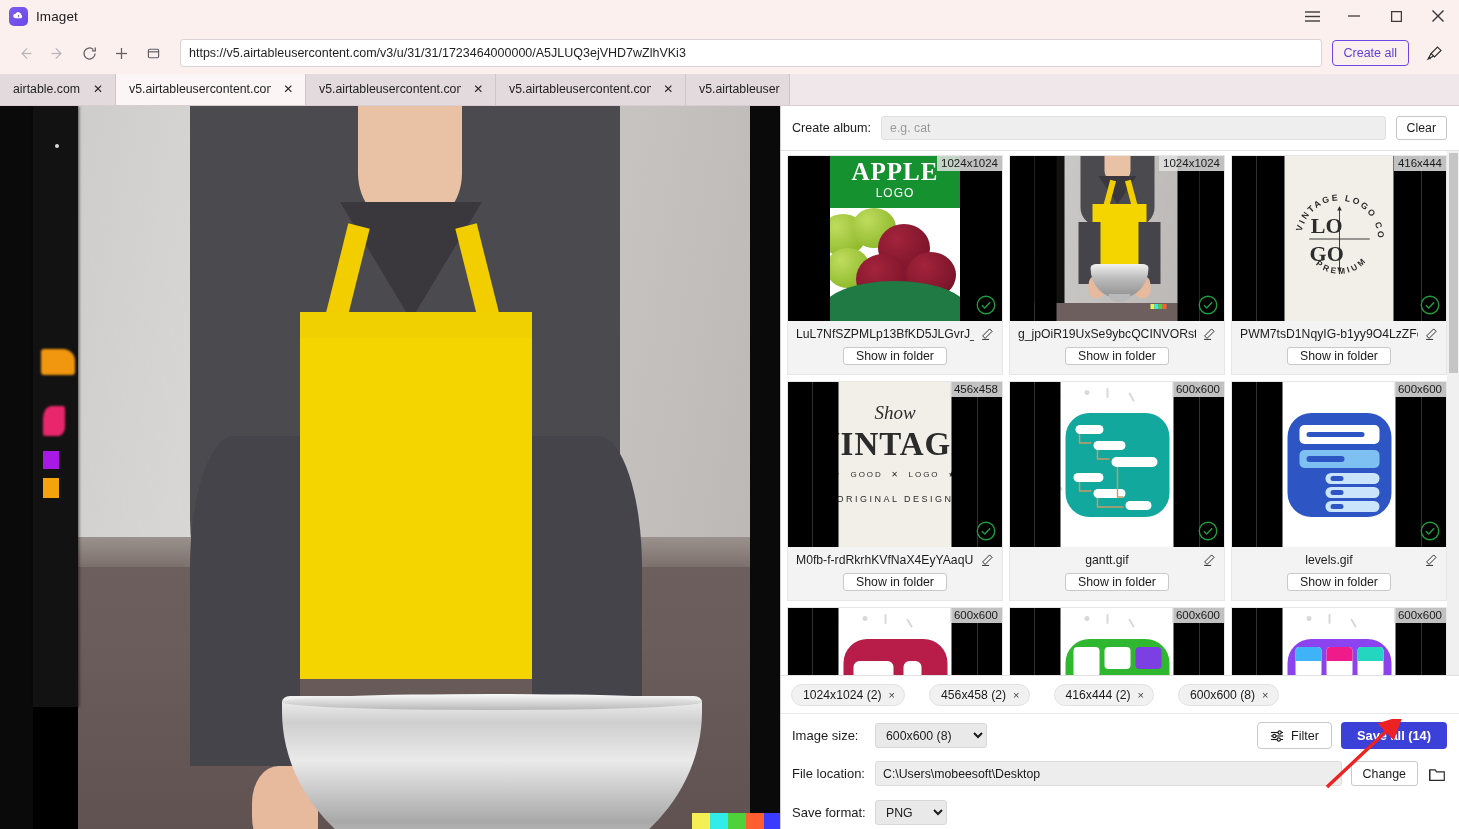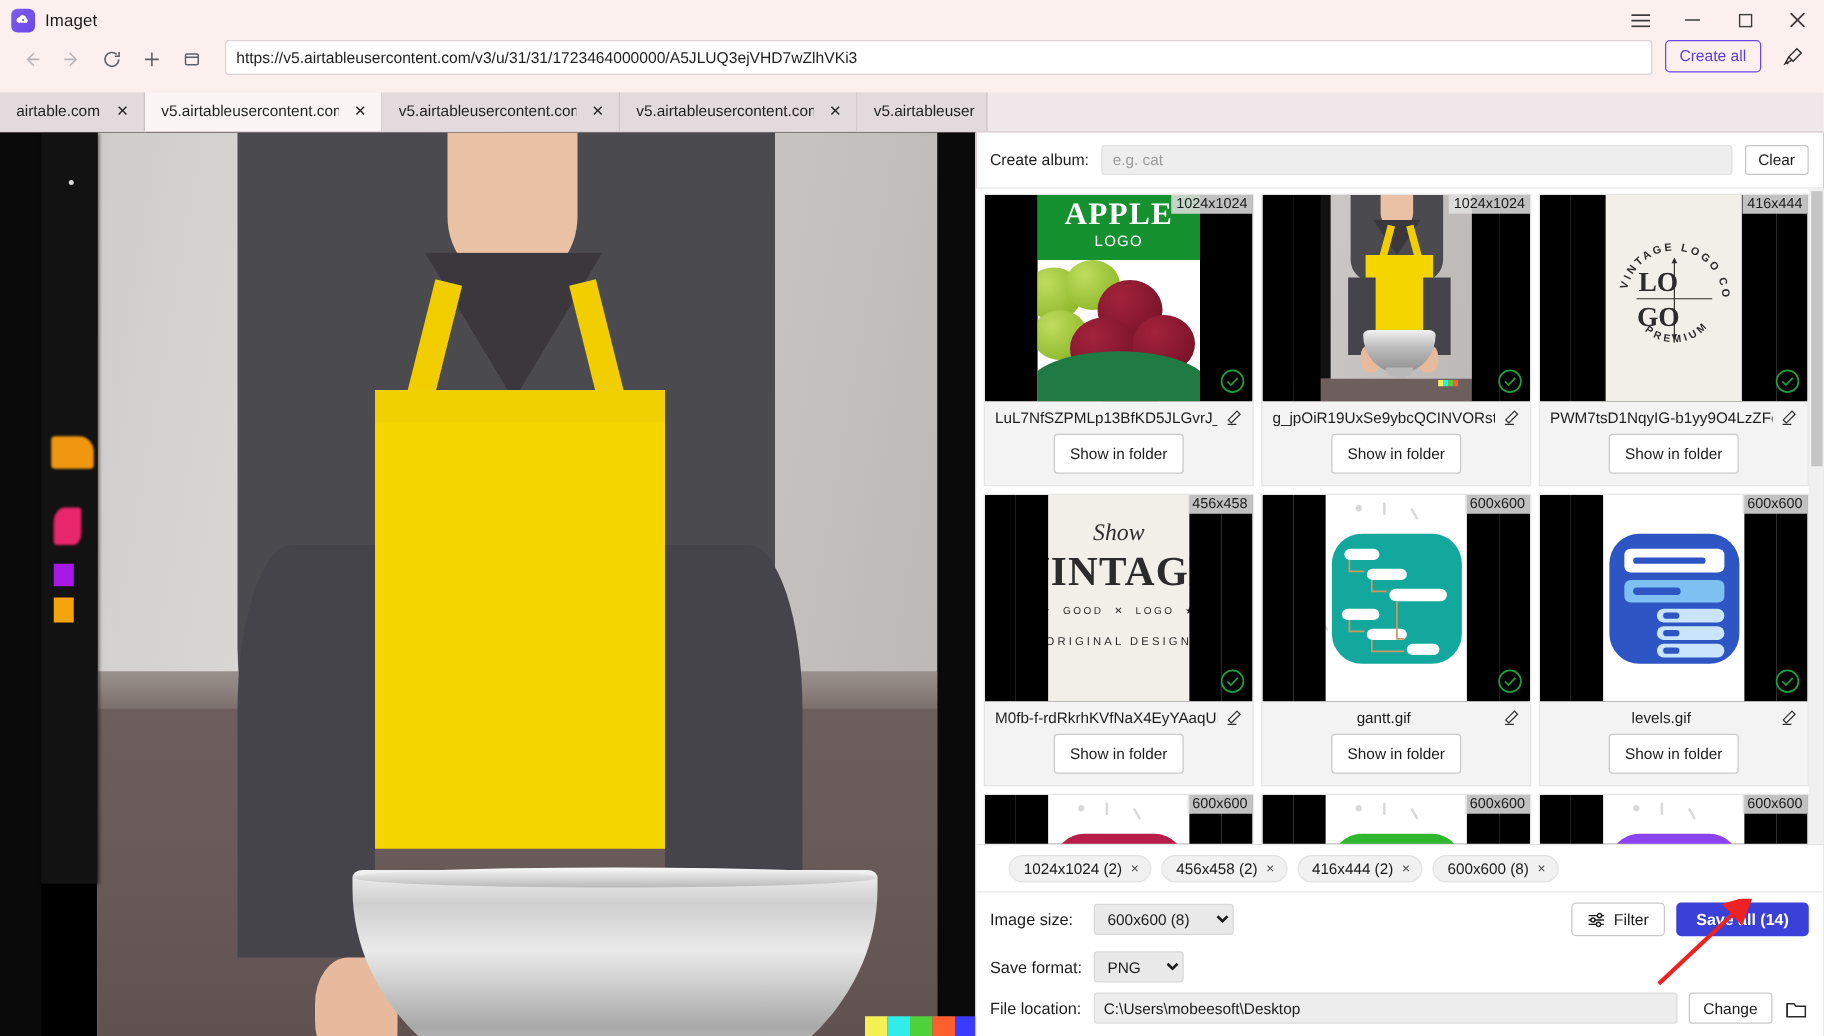--- a/index.html
+++ b/index.html
@@ -40,21 +40,21 @@
   .win-btn {
     width: 42px; height: 32px;
     display: flex; align-items: center; justify-content: center;
     color: #3b3b3b;
   }
 
   
   .toolbar {
     height: 42px; min-height: 42px;
     background: #fbf0ee;
-    display: flex; align-items: flex-start;
+    display: flex; align-items: center;
     padding: 0 8px 0 10px;
     gap: 2px;
   }
   .tb-icon {
     width: 30px; height: 30px;
     display: flex; align-items: center; justify-content: center;
     border-radius: 4px; color: #5f5f66;
   }
   .tb-icon.dim { color: #b9b4b8; }
   .urlbar {
@@ -290,41 +290,41 @@
   }
   .fname {
     flex: 1; font-size: 12.2px; color: #1d1d1d;
     white-space: nowrap; overflow: hidden;
     text-align: left;
   }
   .fname.center { text-align: center; }
   .pencil { width: 14px; height: 14px; flex: 0 0 14px; color:#2b2b2b; }
   .showfolder-row { display: flex; justify-content: center; padding: 4px 0 9px; }
   .showfolder {
-    height: 32px; padding: 0 12px;
+    height: 18px; padding: 0 12px;
     background: #fff; border: 1px solid #c9c9c9; border-radius: 3px;
     font-size: 12.3px; color: #1b1b1b;
     font-family: "Liberation Sans", sans-serif;
   }
 
   
   .vscroll {
     position: absolute; right: 0; top: 0; bottom: 0; width: 12px;
     background: #f0f0f0;
   }
   .vscroll .thumbbar {
     position: absolute; right: 1px; top: 2px; width: 9px; height: 220px;
     background: #c5c5c5; border-radius: 0;
   }
 
   
   .chips {
     min-height: 38px;
-    display: flex; align-items: center; gap: 8px;
-    padding: 6px 26px;
+    display: flex; align-items: center; gap: 24px;
+    padding: 6px 10px;
     border-top: 1px solid #e2e2e2;
     background: #fff;
     flex-wrap: nowrap; overflow: hidden;
   }
   .chip {
     display: flex; align-items: center; gap: 7px;
     background: #f1f1f1; border: 1px solid #e2e2e2;
     border-radius: 13px;
     padding: 3px 9px 3px 11px;
     font-size: 12.2px; color: #1b1b1b;
@@ -951,40 +951,40 @@
             <line x1="1" y1="8" x2="15" y2="8"></line>
               <circle cx="5" cy="8" r="1.9" fill="#fff"></circle>
             <line x1="1" y1="12" x2="15" y2="12"></line>
               <circle cx="10" cy="12" r="1.9" fill="#fff"></circle>
           </svg>
           <span>Filter</span>
         </button>
         <button class="save-all">Save all (14)</button>
       </div>
 
+      <div class="ctrl-row" style="border-top:none;padding-top:4px;padding-bottom:10px">
+        <span class="ctrl-label lbl-w">File location:</span>
+        <input class="path-input" value="C:\Users\mobeesoft\Desktop" style="">
+        <button class="change-btn">Change</button>
+        <svg class="folder-icon" viewBox="0 0 22 22" fill="none" stroke="#2b2b2b" stroke-width="1.3">
+          <path d="M3 6.5h6l1.6 2.2H19V18H3z"></path>
+          <path d="M3 6.5V18"></path>
+        </svg>
+      </div>
+
       <div class="ctrl-row" style="border-top:none;padding-top:4px;padding-bottom:4px">
         <span class="ctrl-label lbl-w">Save format:</span>
         <select class="select" style="width:72px">
           <option>PNG</option>
           <option>JPG</option>
           <option>WEBP</option>
           <option>GIF</option>
         </select>
       </div>
 
-      <div class="ctrl-row" style="border-top:none;padding-top:4px;padding-bottom:10px">
-        <span class="ctrl-label lbl-w">File location:</span>
-        <input class="path-input" value="C:\Users\mobeesoft\Desktop" style="">
-        <button class="change-btn">Change</button>
-        <svg class="folder-icon" viewBox="0 0 22 22" fill="none" stroke="#2b2b2b" stroke-width="1.3">
-          <path d="M3 6.5h6l1.6 2.2H19V18H3z"></path>
-          <path d="M3 6.5V18"></path>
-        </svg>
-      </div>
-
       <svg class="red-arrow" viewBox="0 0 90 72">
         <defs>
           <marker id="ah" markerWidth="7" markerHeight="7" refX="3" refY="3.5" orient="auto">
             <path d="M0,0 L7,3.5 L0,7 z" fill="#ee2222"></path>
           </marker>
         </defs>
         <path d="M6,68 L72,6" stroke="#ee2222" stroke-width="3.4" fill="none" marker-end="url(#ah)"></path>
       </svg>
 
     </div>

